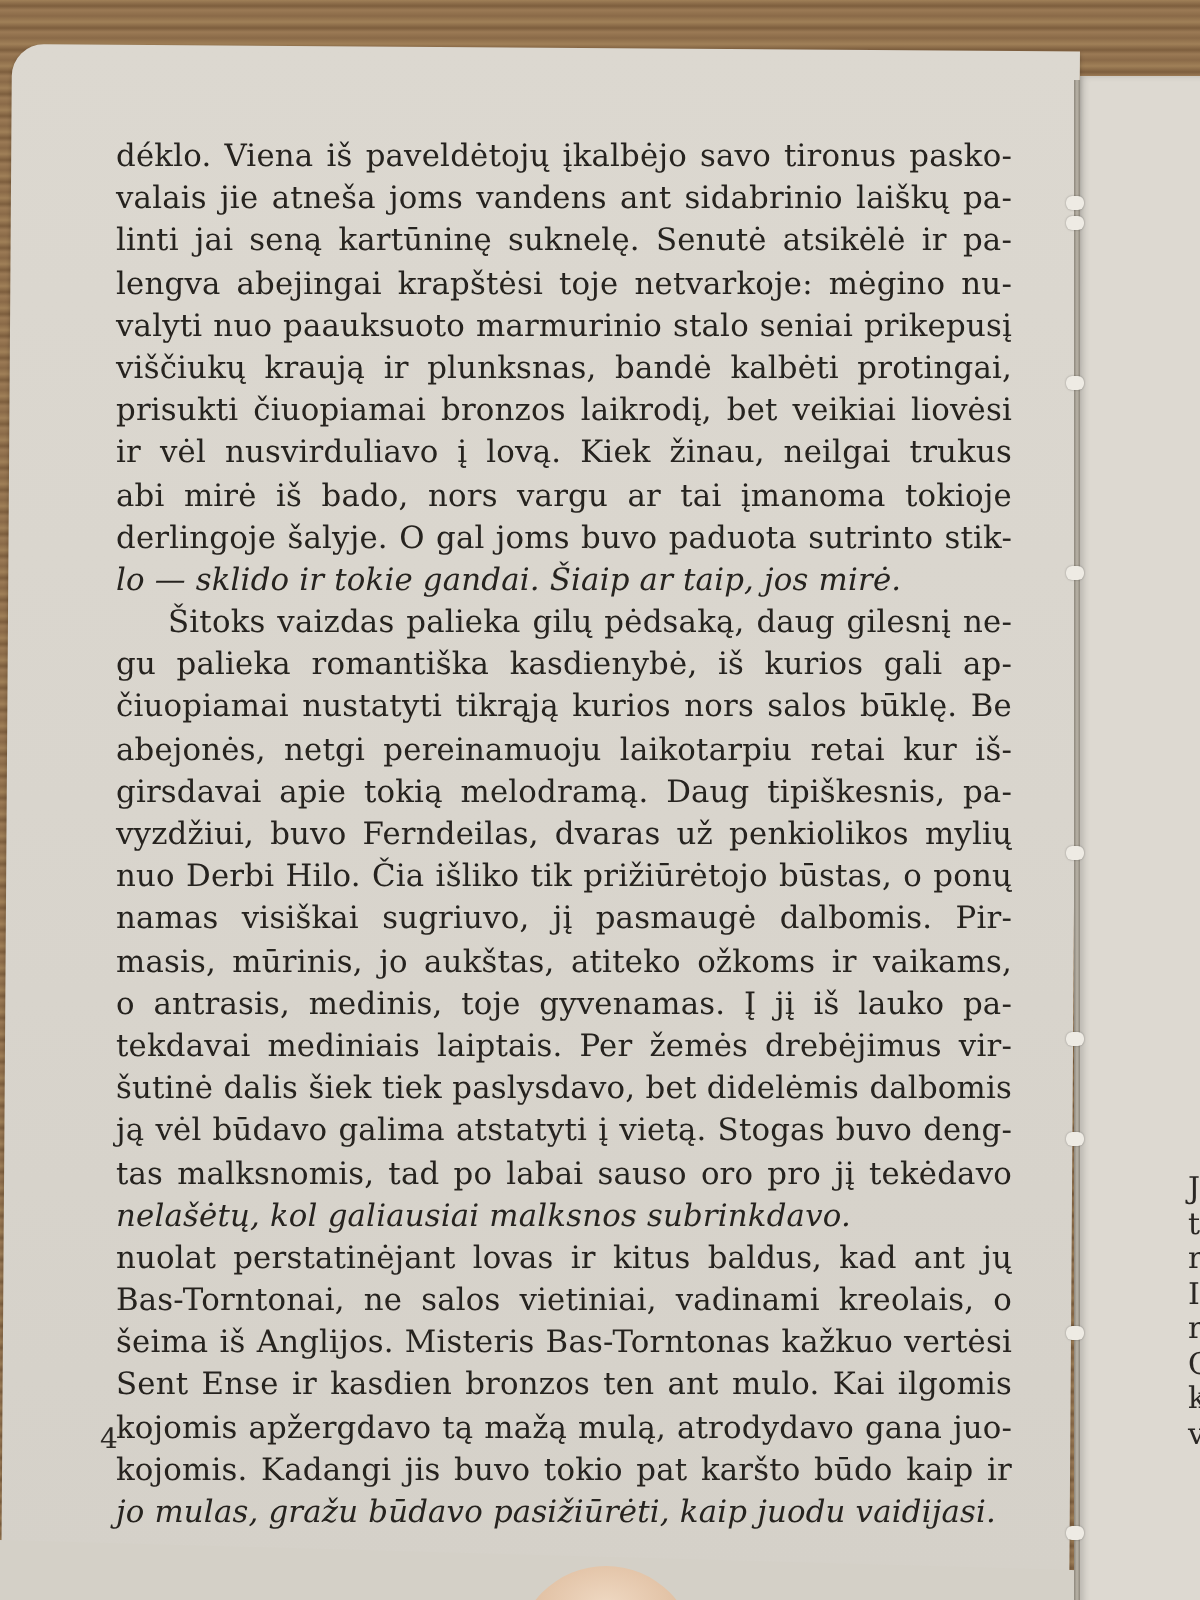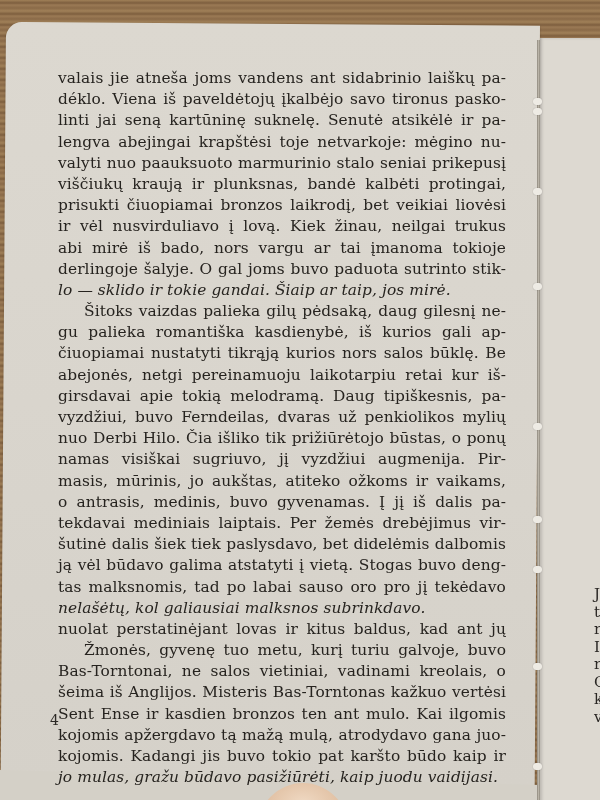--- a/index.html
+++ b/index.html
@@ -131,48 +131,47 @@
 <div class="stitch" style="top:108px"></div>
 <div class="stitch" style="top:188px"></div>
 <div class="stitch" style="top:283px"></div>
 <div class="stitch" style="top:423px"></div>
 <div class="stitch" style="top:516px"></div>
 <div class="stitch" style="top:566px"></div>
 <div class="stitch" style="top:663px"></div>
 <div class="stitch" style="top:763px"></div>
 
 <div class="text-block" id="text-block">
+    <span class="text-line">déklo. Viena iš paveldėtojų įkalbėjo savo tironus pasko-</span>
     <span class="text-line">valais jie atneša joms vandens ant sidabrinio laiškų pa-</span>
-    <span class="text-line">déklo. Viena iš paveldėtojų įkalbėjo savo tironus pasko-</span>
     <span class="text-line">linti jai seną kartūninę suknelę. Senutė atsikėlė ir pa-</span>
     <span class="text-line">lengva abejingai krapštėsi toje netvarkoje: mėgino nu-</span>
     <span class="text-line">valyti nuo paauksuoto marmurinio stalo seniai prikepusį</span>
     <span class="text-line">viščiukų kraują ir plunksnas, bandė kalbėti protingai,</span>
     <span class="text-line">prisukti čiuopiamai bronzos laikrodį, bet veikiai liovėsi</span>
     <span class="text-line">ir vėl nusvirduliavo į lovą. Kiek žinau, neilgai trukus</span>
     <span class="text-line">abi mirė iš bado, nors vargu ar tai įmanoma tokioje</span>
     <span class="text-line">derlingoje šalyje. O gal joms buvo paduota sutrinto stik-</span>
     <span class="text-line last">lo — sklido ir tokie gandai. Šiaip ar taip, jos mirė.</span>
     <span class="text-line indent">Šitoks vaizdas palieka gilų pėdsaką, daug gilesnį ne-</span>
     <span class="text-line">gu palieka romantiška kasdienybė, iš kurios gali ap-</span>
     <span class="text-line">čiuopiamai nustatyti tikrąją kurios nors salos būklę. Be</span>
     <span class="text-line">abejonės, netgi pereinamuoju laikotarpiu retai kur iš-</span>
     <span class="text-line">girsdavai apie tokią melodramą. Daug tipiškesnis, pa-</span>
     <span class="text-line">vyzdžiui, buvo Ferndeilas, dvaras už penkiolikos mylių</span>
     <span class="text-line">nuo Derbi Hilo. Čia išliko tik prižiūrėtojo būstas, o ponų</span>
-    <span class="text-line">namas visiškai sugriuvo, jį vyzdžiui augmenija. Pir-</span>
+    <span class="text-line">namas visiškai sugriuvo, jį pasmaugė dalbomis. Pir-</span>
     <span class="text-line">masis, mūrinis, jo aukštas, atiteko ožkoms ir vaikams,</span>
-    <span class="text-line">o antrasis, medinis, buvo gyvenamas. Į jį iš dalis pa-</span>
+    <span class="text-line">o antrasis, medinis, toje gyvenamas. Į jį iš lauko pa-</span>
     <span class="text-line">tekdavai mediniais laiptais. Per žemės drebėjimus vir-</span>
     <span class="text-line">šutinė dalis šiek tiek paslysdavo, bet didelėmis dalbomis</span>
     <span class="text-line">ją vėl būdavo galima atstatyti į vietą. Stogas buvo deng-</span>
     <span class="text-line">tas malksnomis, tad po labai sauso oro pro jį tekėdavo</span>
     <span class="text-line last">nelašėtų, kol galiausiai malksnos subrinkdavo.</span>
     <span class="text-line">nuolat perstatinėjant lovas ir kitus baldus, kad ant jų</span>
-    <span class="text-line indent">Žmonės, gyvenę tuo metu, kurį turiu galvoje, buvo</span>
     <span class="text-line">Bas-Torntonai, ne salos vietiniai, vadinami kreolais, o</span>
     <span class="text-line">šeima iš Anglijos. Misteris Bas-Torntonas kažkuo vertėsi</span>
     <span class="text-line">Sent Ense ir kasdien bronzos ten ant mulo. Kai ilgomis</span>
     <span class="text-line">kojomis apžergdavo tą mažą mulą, atrodydavo gana juo-</span>
     <span class="text-line">kojomis. Kadangi jis buvo tokio pat karšto būdo kaip ir</span>
     <span class="text-line last">jo mulas, gražu būdavo pasižiūrėti, kaip juodu vaidijasi.</span>
   </div>
 
 <div class="page-number">4</div>
 

